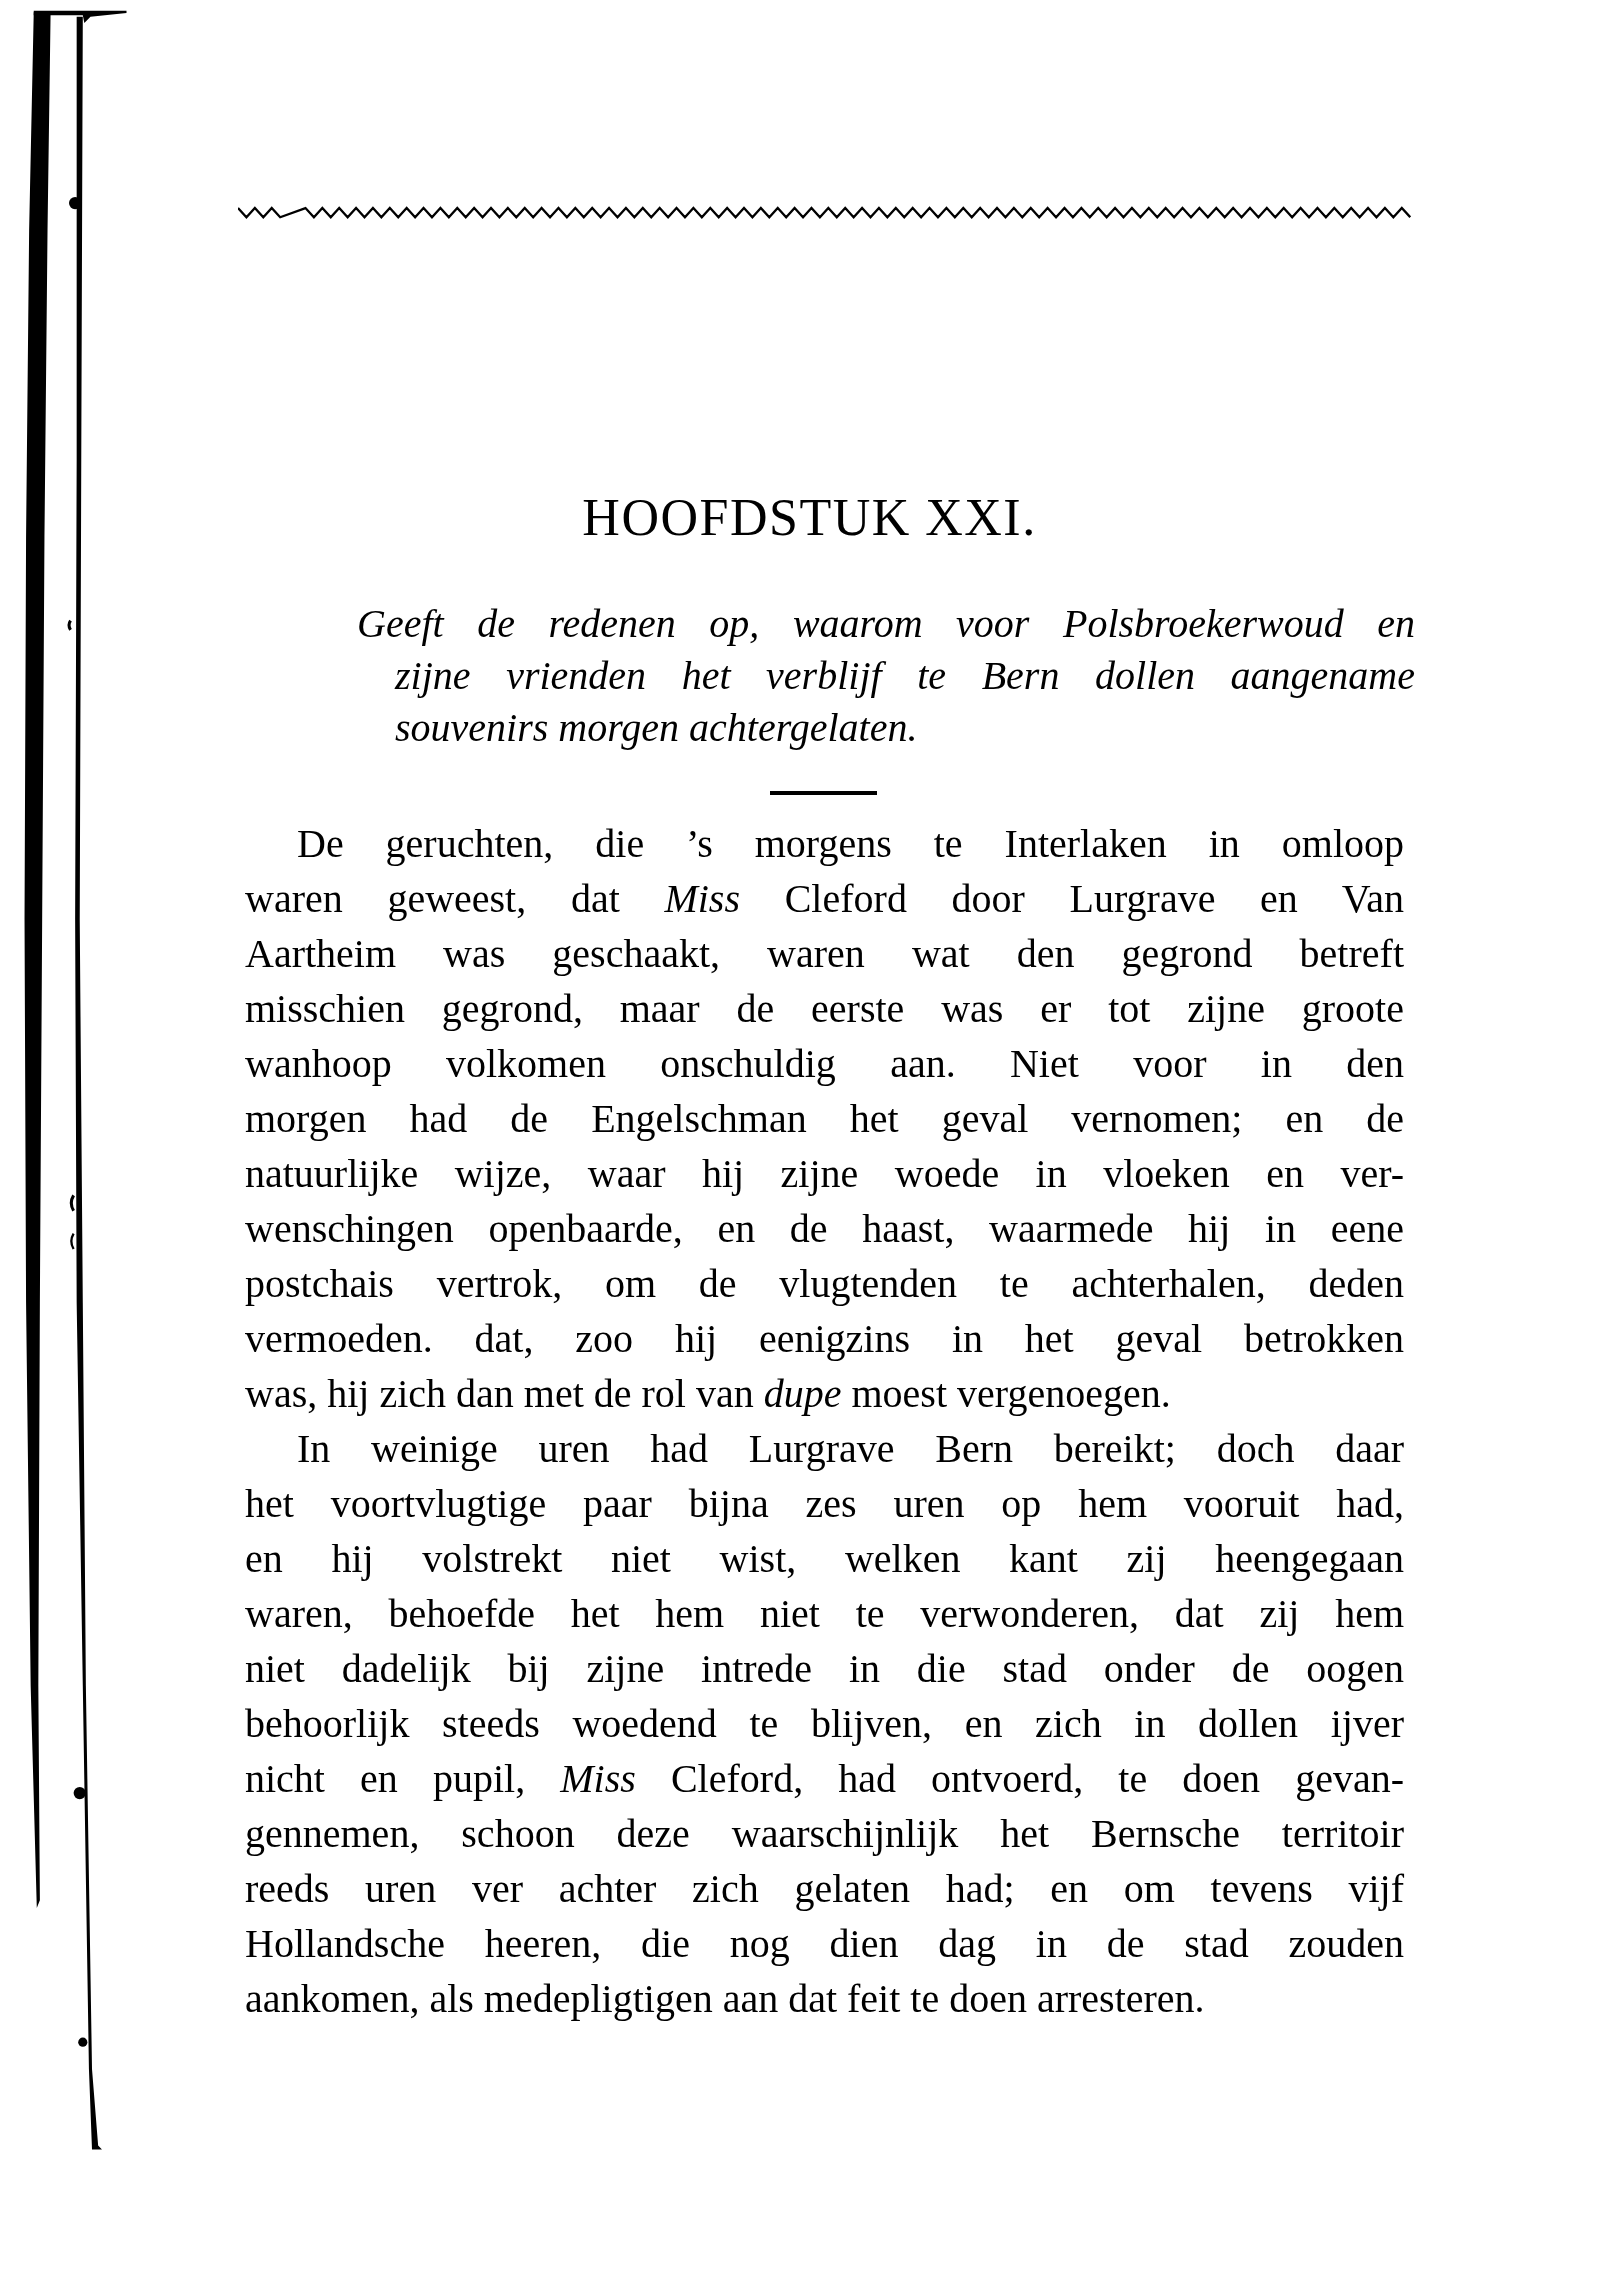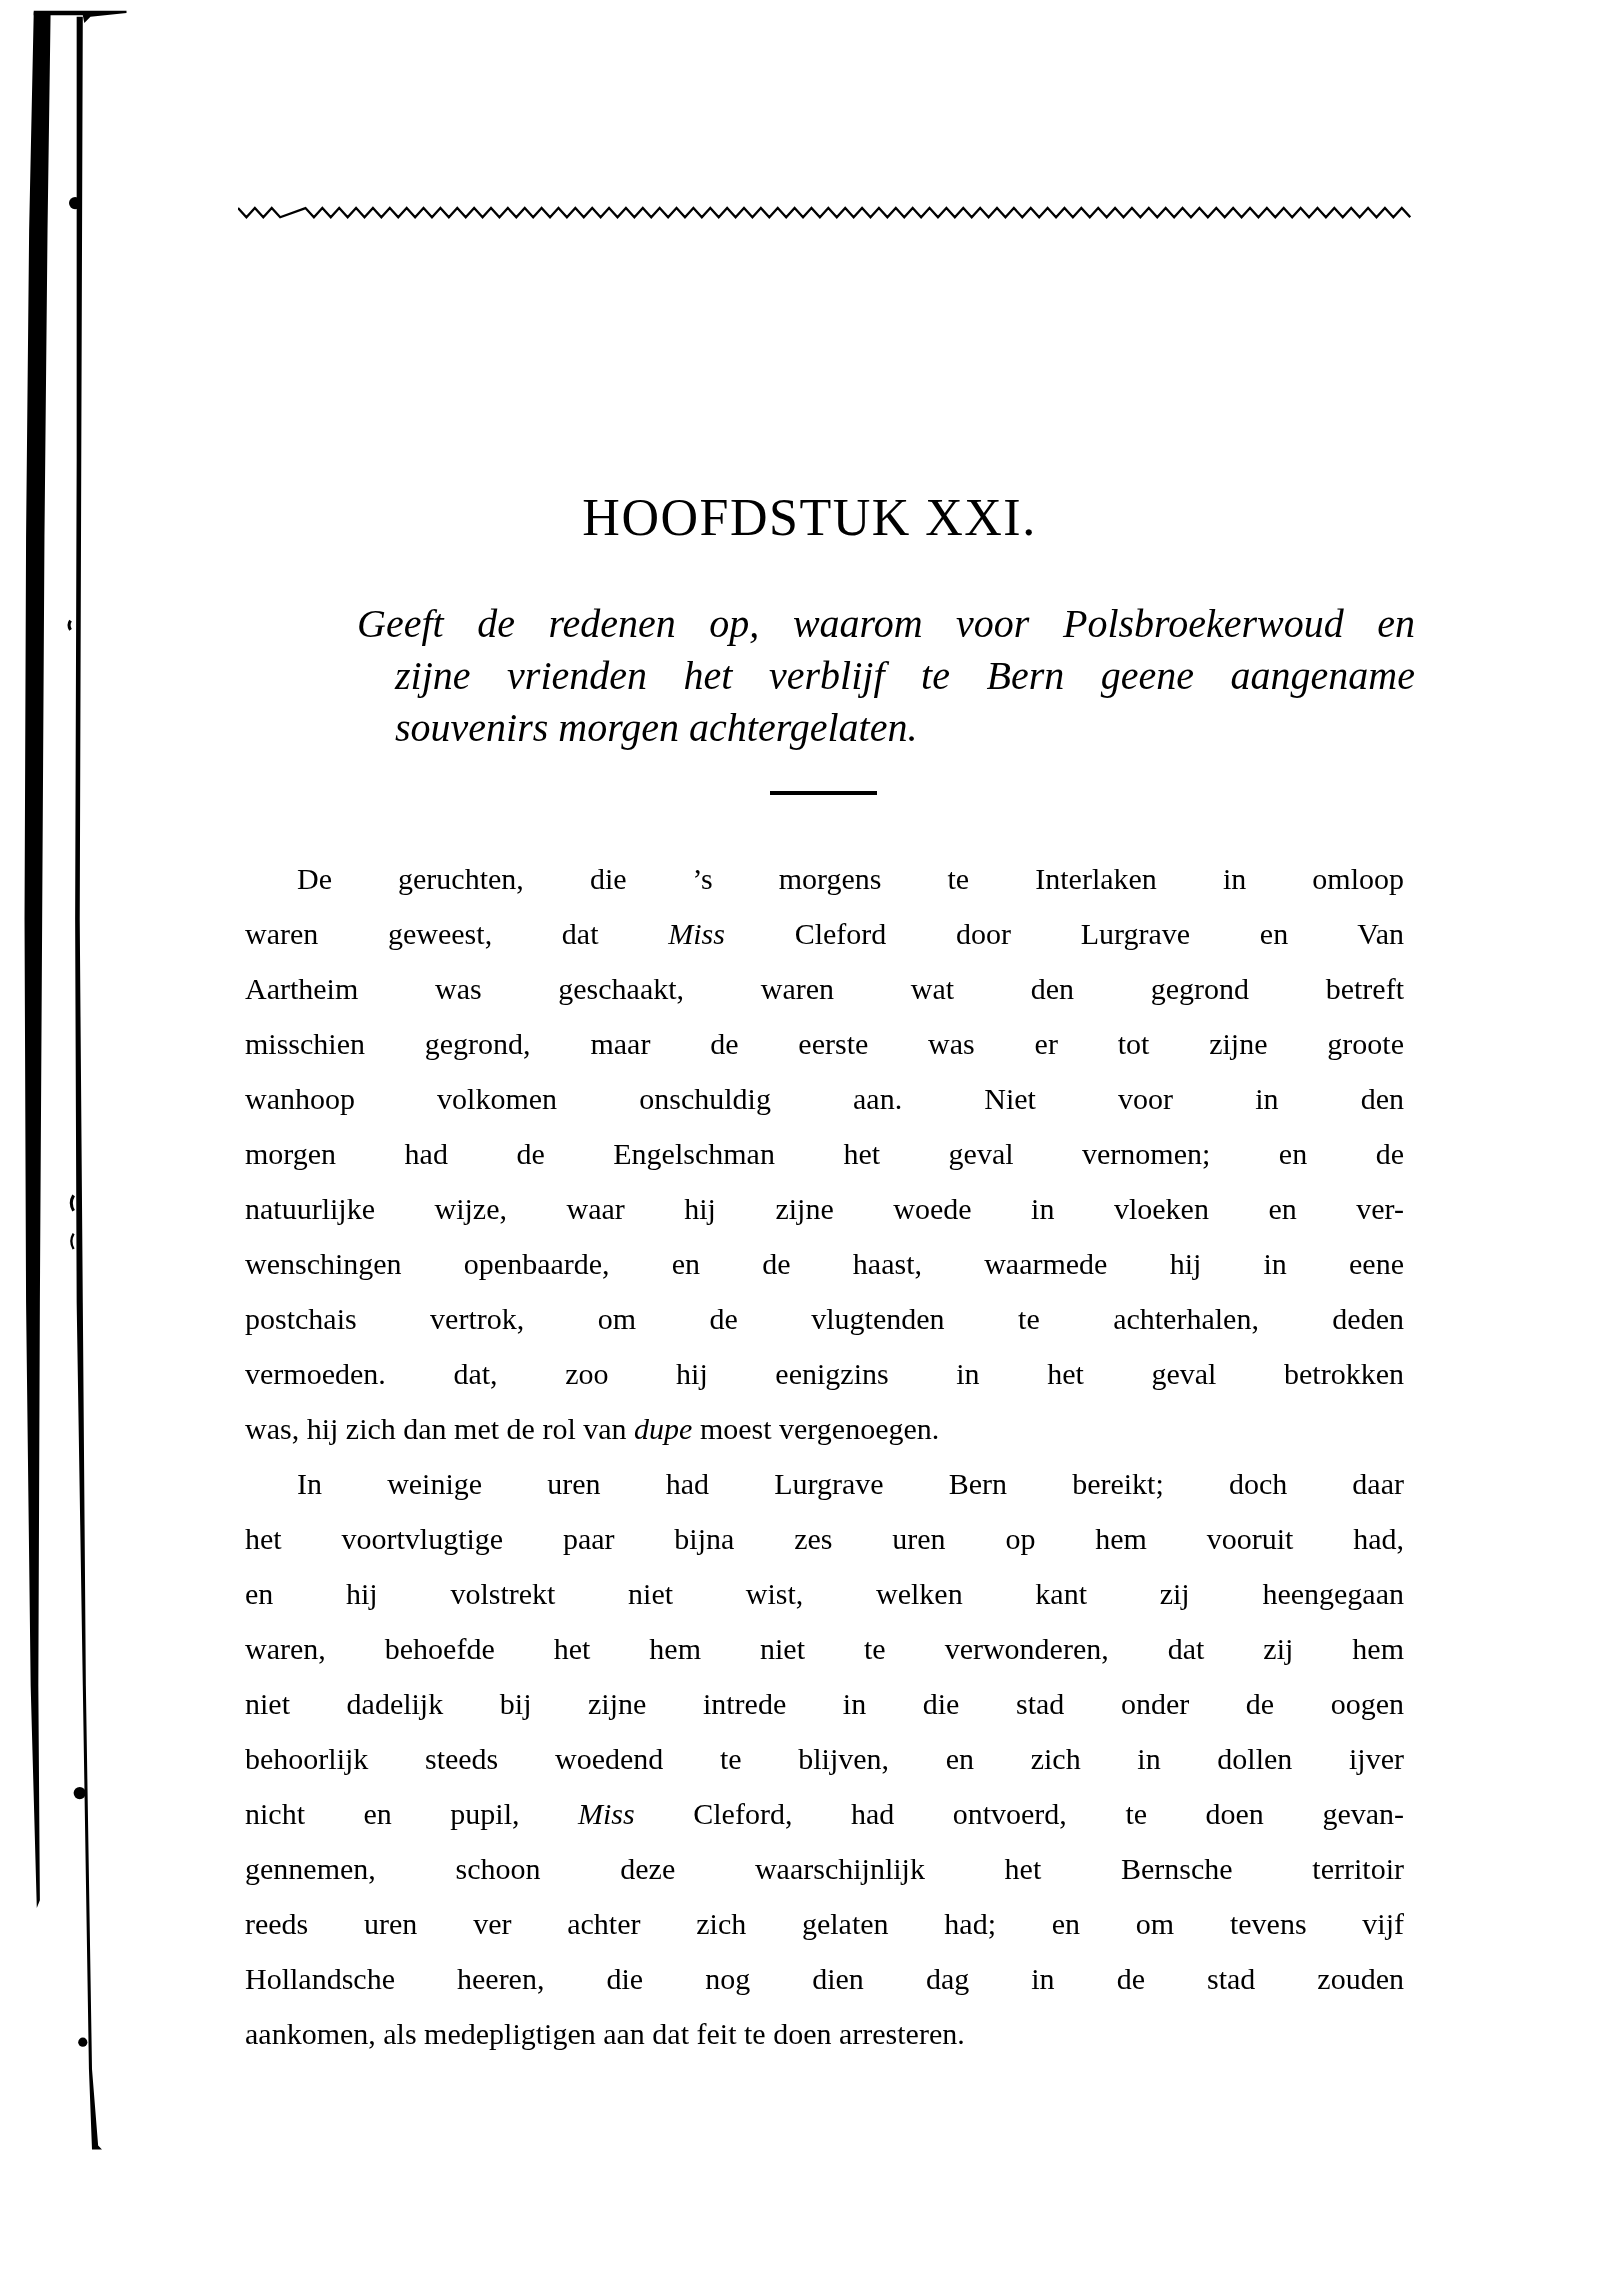--- a/index.html
+++ b/index.html
@@ -24,23 +24,23 @@
     font-family: "Liberation Serif", "DejaVu Serif", serif;
     font-style: italic; font-size: 40px; line-height: 52px; margin-left: 8px;
   }
   .sub-line { display: block; white-space: nowrap; text-align: justify; text-align-last: justify; height: 52px; }
   .sub-line.indent { padding-left: 38px; }
   .sub-line.last { text-align-last: left; }
 
   .rule { position: absolute; left: 770px; top: 791px; width: 107px; height: 3.8px; background: #000; }
 
   .body-text {
-    position: absolute; left: 245px; width: 1159px; top: 851px;
+    position: absolute; left: 245px; width: 1159px; top: 816px;
     font-family: "Liberation Serif", "DejaVu Serif", serif;
-    font-size: 30px; line-height: 55px;
+    font-size: 40px; line-height: 55px;
   }
   .line { display: block; height: 55px; white-space: nowrap; text-align: justify; text-align-last: justify; }
   .line.first { padding-left: 52px; }
   .line.last { text-align-last: left; }
   .line .it { font-style: italic; }
 </style>
 </head>
 <body>
 
 <div class="page">
@@ -62,21 +62,21 @@
   </svg>
 
   <svg class="ornament" viewBox="0 0 1530 20" preserveAspectRatio="none">
     <polyline id="wave" fill="none" stroke="#000" stroke-width="3" points="0,4 11,16 22,4 33,16 44,4 55,16 88,4 99,16 110,4 121,16 132,4 143,16 154,4 165,16 176,4 187,16 198,4 209,16 220,4 231,16 242,4 253,16 264,4 275,16 286,4 297,16 308,4 319,16 330,4 341,16 352,4 363,16 374,4 385,16 396,4 407,16 418,4 429,16 440,4 451,16 462,4 473,16 484,4 495,16 506,4 517,16 528,4 539,16 550,4 561,16 572,4 583,16 594,4 605,16 616,4 627,16 638,4 649,16 660,4 671,16 682,4 693,16 704,4 715,16 726,4 737,16 748,4 759,16 770,4 781,16 792,4 803,16 814,4 825,16 836,4 847,16 858,4 869,16 880,4 891,16 902,4 913,16 924,4 935,16 946,4 957,16 968,4 979,16 990,4 1001,16 1012,4 1023,16 1034,4 1045,16 1056,4 1067,16 1078,4 1089,16 1100,4 1111,16 1122,4 1133,16 1144,4 1155,16 1166,4 1177,16 1188,4 1199,16 1210,4 1221,16 1232,4 1243,16 1254,4 1265,16 1276,4 1287,16 1298,4 1309,16 1320,4 1331,16 1342,4 1353,16 1364,4 1375,16 1386,4 1397,16 1408,4 1419,16 1430,4 1441,16 1452,4 1463,16 1474,4 1485,16 1496,4 1507,16 1518,4 1529,16"></polyline>
   </svg>
 
   <div class="heading">HOOFDSTUK XXI.</div>
 
   <div class="subtitle">
     <span class="sub-line">Geeft de redenen op, waarom voor Polsbroekerwoud en</span>
-    <span class="sub-line indent">zijne vrienden het verblijf te Bern geene aangename</span>
+    <span class="sub-line indent">zijne vrienden het verblijf te Bern dollen aangename</span>
     <span class="sub-line indent last">souvenirs morgen achtergelaten.</span>
   </div>
 
   <div class="rule"></div>
 
   <div class="body-text" id="body-text">
       <div>
         <span class="line first"><span>De geruchten, die ’s morgens te Interlaken in omloop</span></span>
         <span class="line"><span>waren geweest, dat </span><span class="it">Miss</span><span> Cleford door Lurgrave en Van</span></span>
         <span class="line"><span>Aartheim was geschaakt, waren wat den gegrond betreft</span></span>

